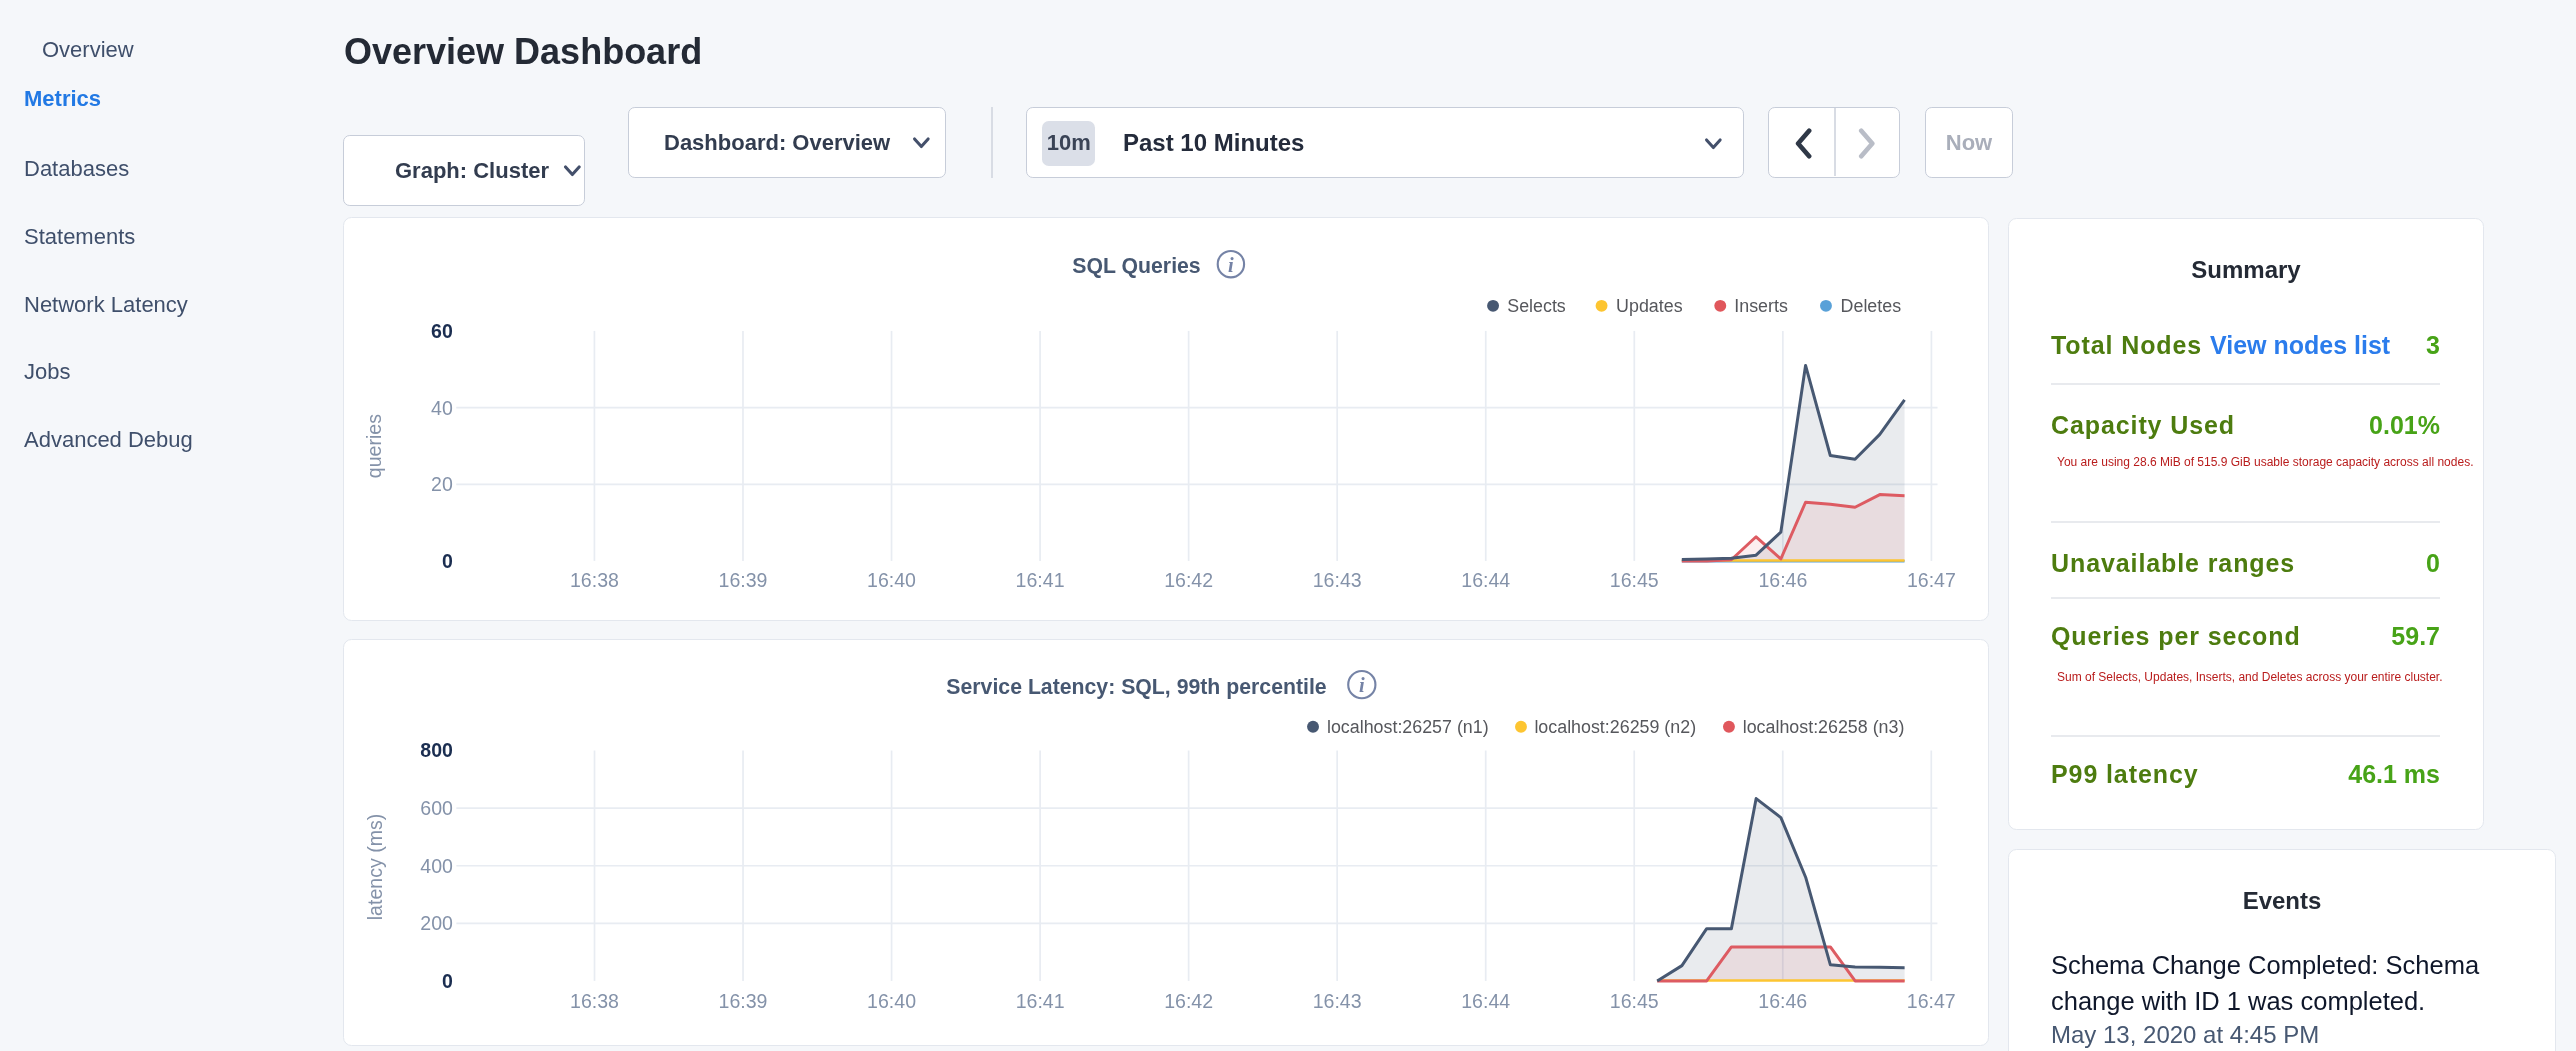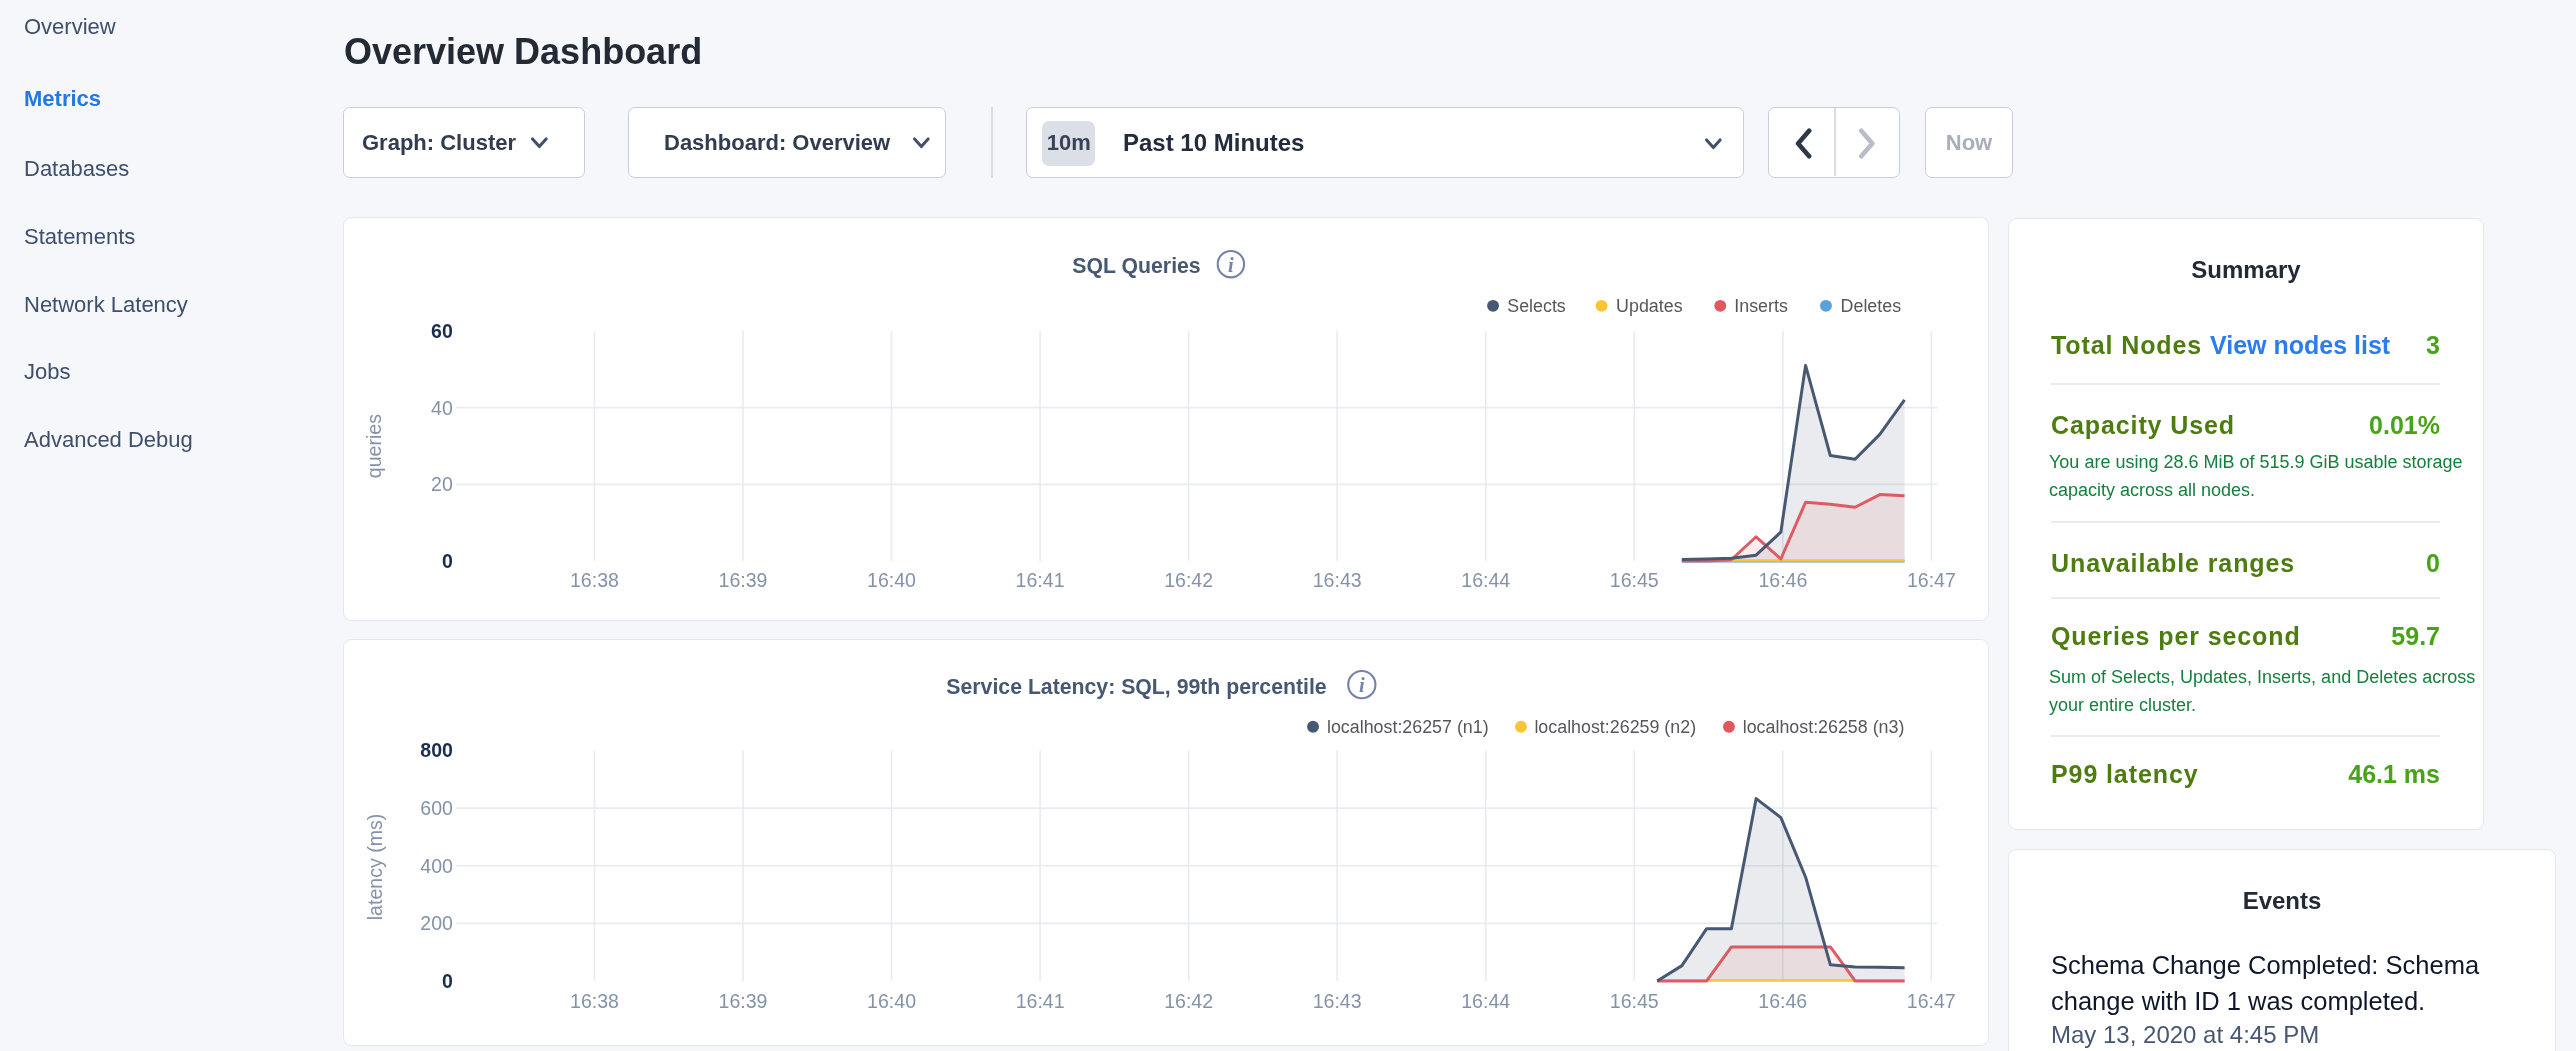--- a/index.html
+++ b/index.html
@@ -17,36 +17,36 @@
 .vdiv { position:absolute; top:107px; width:1.7px; height:71px; background:#d8dce4; }
 .badge { position:absolute; left:15.3px; top:12.8px; width:53px; height:45px; background:#dbdfe8;
   border-radius:6.8px; display:flex; align-items:center; justify-content:center; font-size:22px; font-weight:bold; color:#3a4356; }
 
 .panel { position:absolute; background:#fff; border:1.7px solid #e3e7ee; border-radius:8.5px; }
 
 .cardtitle { position:absolute; width:100%; text-align:center; font-size:24px; font-weight:bold; color:#242a35; }
 .row-h { position:absolute; font-size:25px; font-weight:bold; color:#4d7c0f; letter-spacing:0.9px; }
 .row-v { position:absolute; right:43px; font-size:25px; font-weight:bold; color:#47a317; }
 .hdiv { position:absolute; left:42px; right:43px; height:1.7px; background:#e8eaee; }
-.subtx { position:absolute; left:40px; font-size:18px; color:#15803d; line-height:28px; }
+.subtx { position:absolute; left:48px; font-size:12px; color:#b91c1c; line-height:28px; }
 </style>
 </head>
 <body>
 
-<div class="nav" style="top:14px;">Overview</div>
+<div class="nav" style="top:37px;margin-left:18px;">Overview</div>
 <div class="nav active" style="top:86px;">Metrics</div>
 <div class="nav" style="top:156px;">Databases</div>
 <div class="nav" style="top:224px;">Statements</div>
 <div class="nav" style="top:292px;">Network Latency</div>
 <div class="nav" style="top:359px;">Jobs</div>
 <div class="nav" style="top:427px;">Advanced Debug</div>
 
 <div class="pagetitle">Overview Dashboard</div>
 
-<div class="btn" style="left:343px; width:242px; padding-left:18px;">Graph: Cluster
+<div class="btn" style="left:343px; width:242px; padding-left:51px;margin-top:28px;">Graph: Cluster
   <svg class="caret" style="margin-left:13.6px;" viewBox="0 0 22 22">
       <path d="M3 7 L11 16 L19 7" fill="none" stroke="#44506b" stroke-width="3.6" stroke-linecap="round" stroke-linejoin="round"></path>
     </svg>
 </div>
 <div class="btn" style="left:628px; width:318px; padding-left:35px;">Dashboard: Overview
   <svg class="caret" style="margin-left:22px;" viewBox="0 0 22 22">
       <path d="M3 7 L11 16 L19 7" fill="none" stroke="#44506b" stroke-width="3.6" stroke-linecap="round" stroke-linejoin="round"></path>
     </svg>
 </div>
 <div class="vdiv" style="left:991px;"></div>

